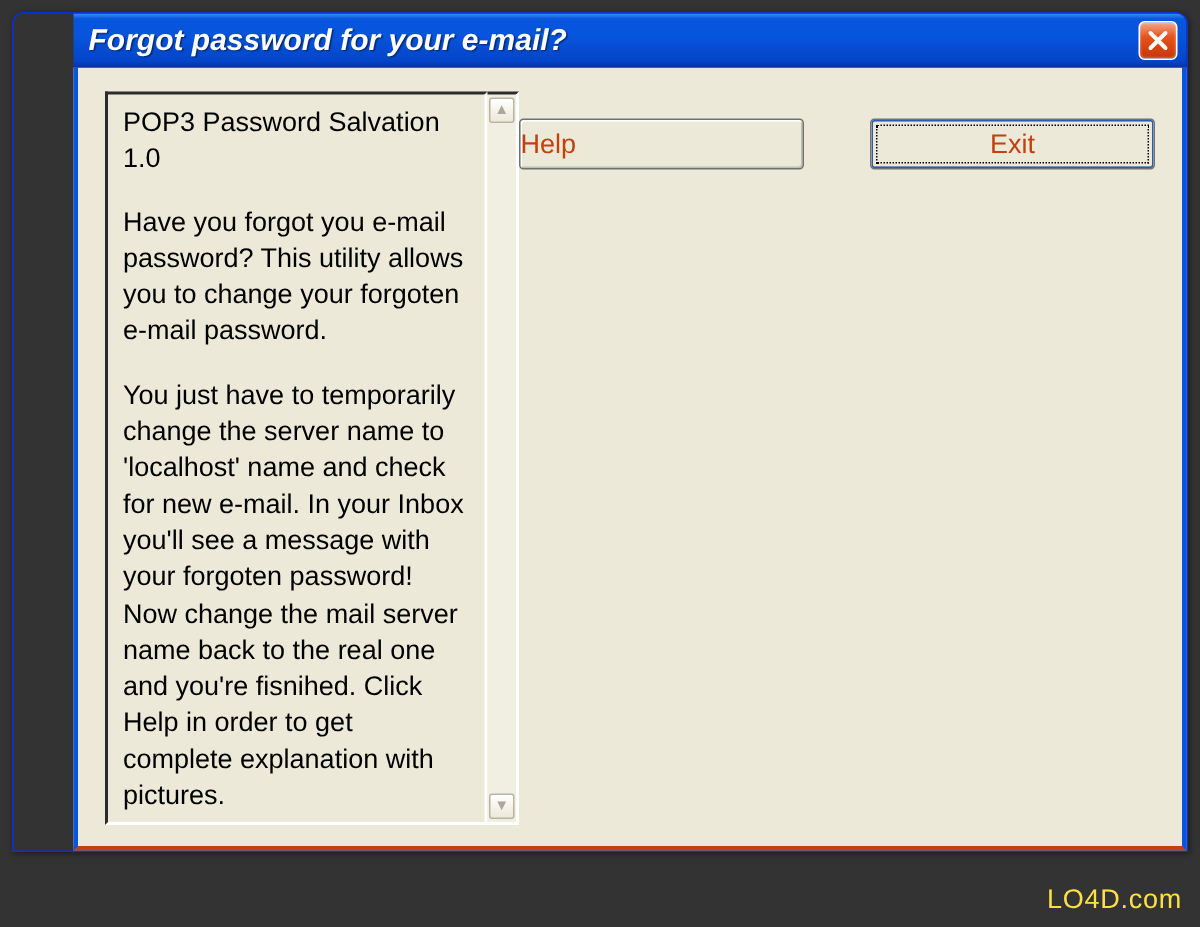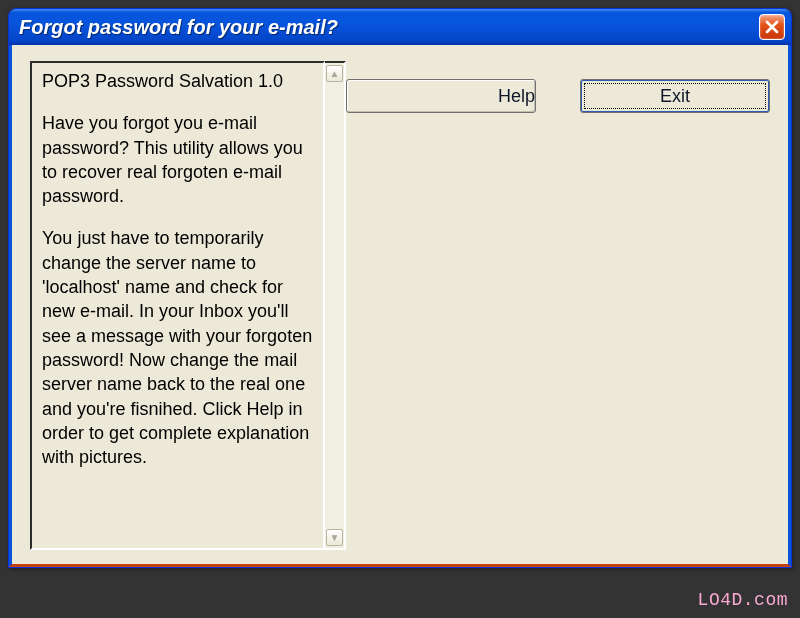--- a/index.html
+++ b/index.html
@@ -17,20 +17,21 @@
   .window {
     position: absolute;
     left: 8px;
     top: 8px;
     width: 784px;
     height: 560px;
     border: 1px solid #0831d9;
     border-radius: 8px 8px 0 0;
     overflow: hidden;
     box-shadow: 1px 1px 4px rgba(0,0,0,0.4);
+    padding-left: 40px;
   }
   .titlebar {
     height: 36px;
     background: linear-gradient(to bottom,
       #3f8cf3 0%, #0855dd 10%, #0855dd 40%, #0345c8 88%, #0831a8 100%);
     display: flex;
     align-items: center;
     padding: 0 6px 0 10px;
     position: relative;
   }
@@ -126,43 +127,43 @@
     min-width: 190px;
     height: 34px;
     background: #ece9d8;
     border: 1px solid #707070;
     border-radius: 3px;
     box-shadow: 1px 1px 0 #ffffff inset, -1px -1px 0 #c0c0b0 inset;
     font-size: 18px;
     font-family: Tahoma, Arial, sans-serif;
     display: flex;
     align-items: center;
-    justify-content: flex-end;
+    justify-content: flex-start;
     cursor: pointer;
-    color: #0f172a;
+    color: #c2410c;
   }
   .xp-btn.default {
     box-shadow: 0 0 0 1px #2a5db0 inset, 1px 1px 0 #bcd4f6 inset, -1px -1px 0 #89ade4 inset;
   }
   .xp-btn.default .focus-rect {
     outline: 1px dotted #000;
     outline-offset: -4px;
     width: 100%;
     height: 100%;
     display: flex;
     align-items: center;
     justify-content: center;
   }
   .watermark {
     position: absolute;
     right: 12px;
     bottom: 8px;
-    color: #f9a8d4;
+    color: #fde047;
     font-size: 18px;
-    font-family: Liberation Mono, monospace;
+    font-family: Liberation Sans, sans-serif;
     letter-spacing: 0.5px;
   }
 </style>
 </head>
 <body>
 
 <div class="window">
   <div class="titlebar">
     <div class="titlebar-title">Forgot password for your e-mail?</div>
     <div class="close-btn">
@@ -170,21 +171,21 @@
         <line x1="2" y1="2" x2="12" y2="12" stroke="#ffffff" stroke-width="2.6" stroke-linecap="round"></line>
         <line x1="12" y1="2" x2="2" y2="12" stroke="#ffffff" stroke-width="2.6" stroke-linecap="round"></line>
       </svg>
     </div>
   </div>
 
   <div class="client">
     <div class="textpane-wrap">
       <div class="textpane">
         <p>POP3 Password Salvation 1.0</p>
-        <p>Have you forgot you e-mail password? This utility allows you to recover real forgoten e-mail password.</p>
+        <p>Have you forgot you e-mail password? This utility allows you to change your forgoten e-mail password.</p>
         <p>You just have to temporarily change the server name to 'localhost' name and check for new e-mail. In your Inbox you'll see a message with your forgoten password! Now change the mail server name back to the real one and you're fisnihed. Click Help in order to get complete explanation with pictures.</p>
       </div>
       <div class="vscroll">
         <div class="sbtn">
           <span>▲</span>
         </div>
         <div class="sbtn">
           <span>▼</span>
         </div>
       </div>

